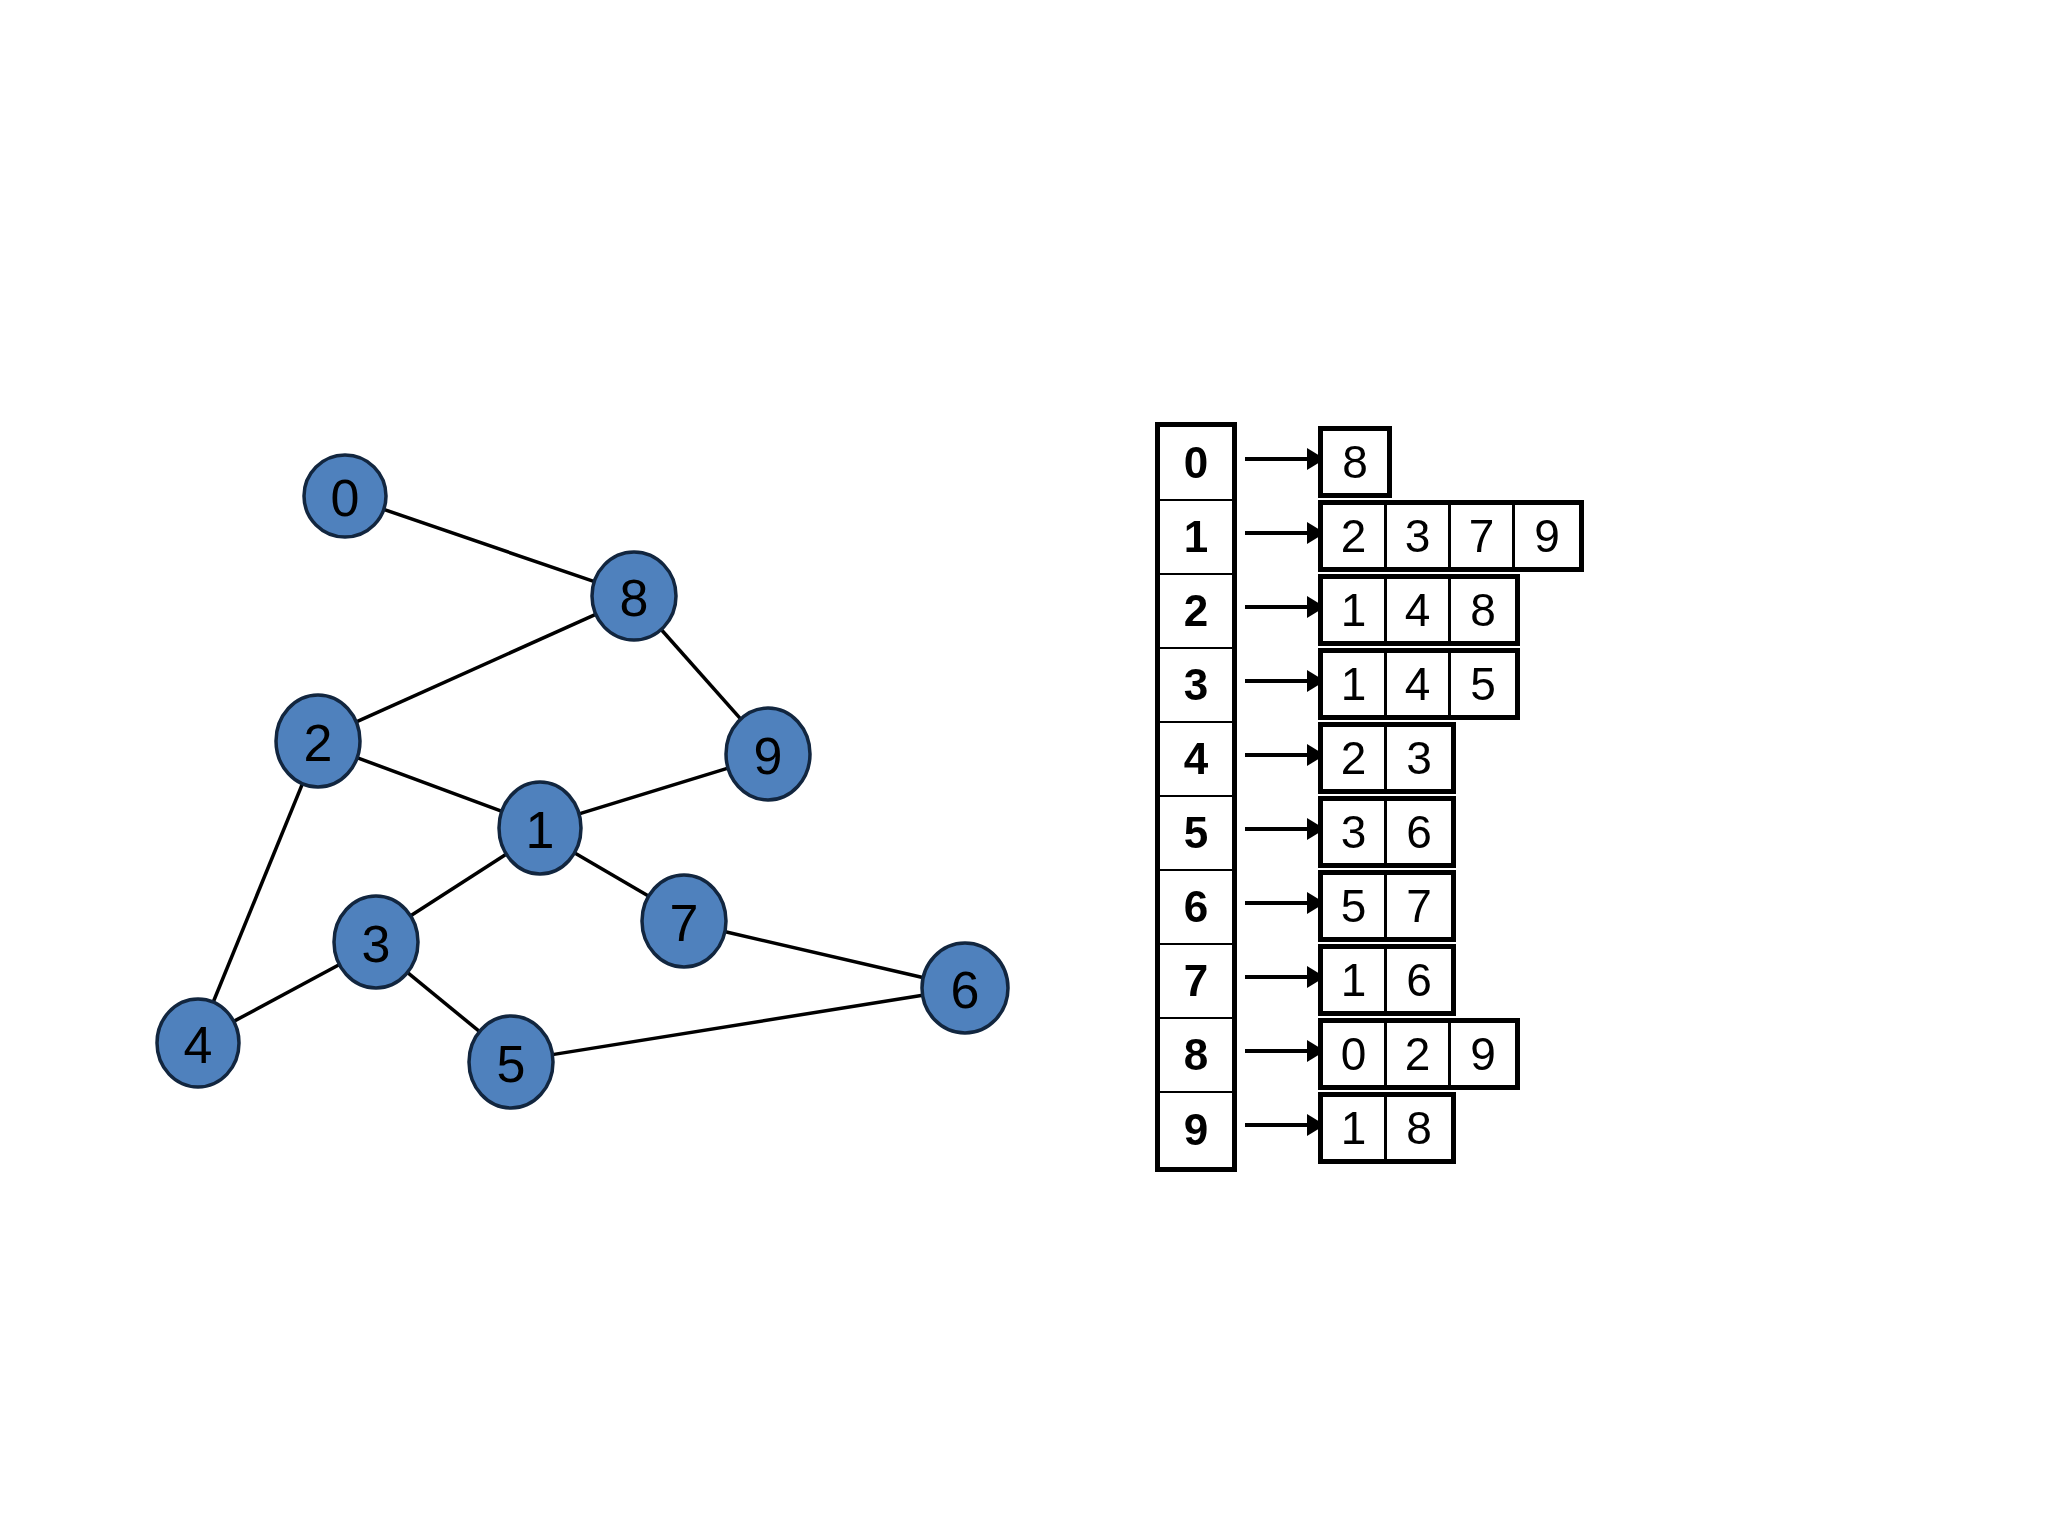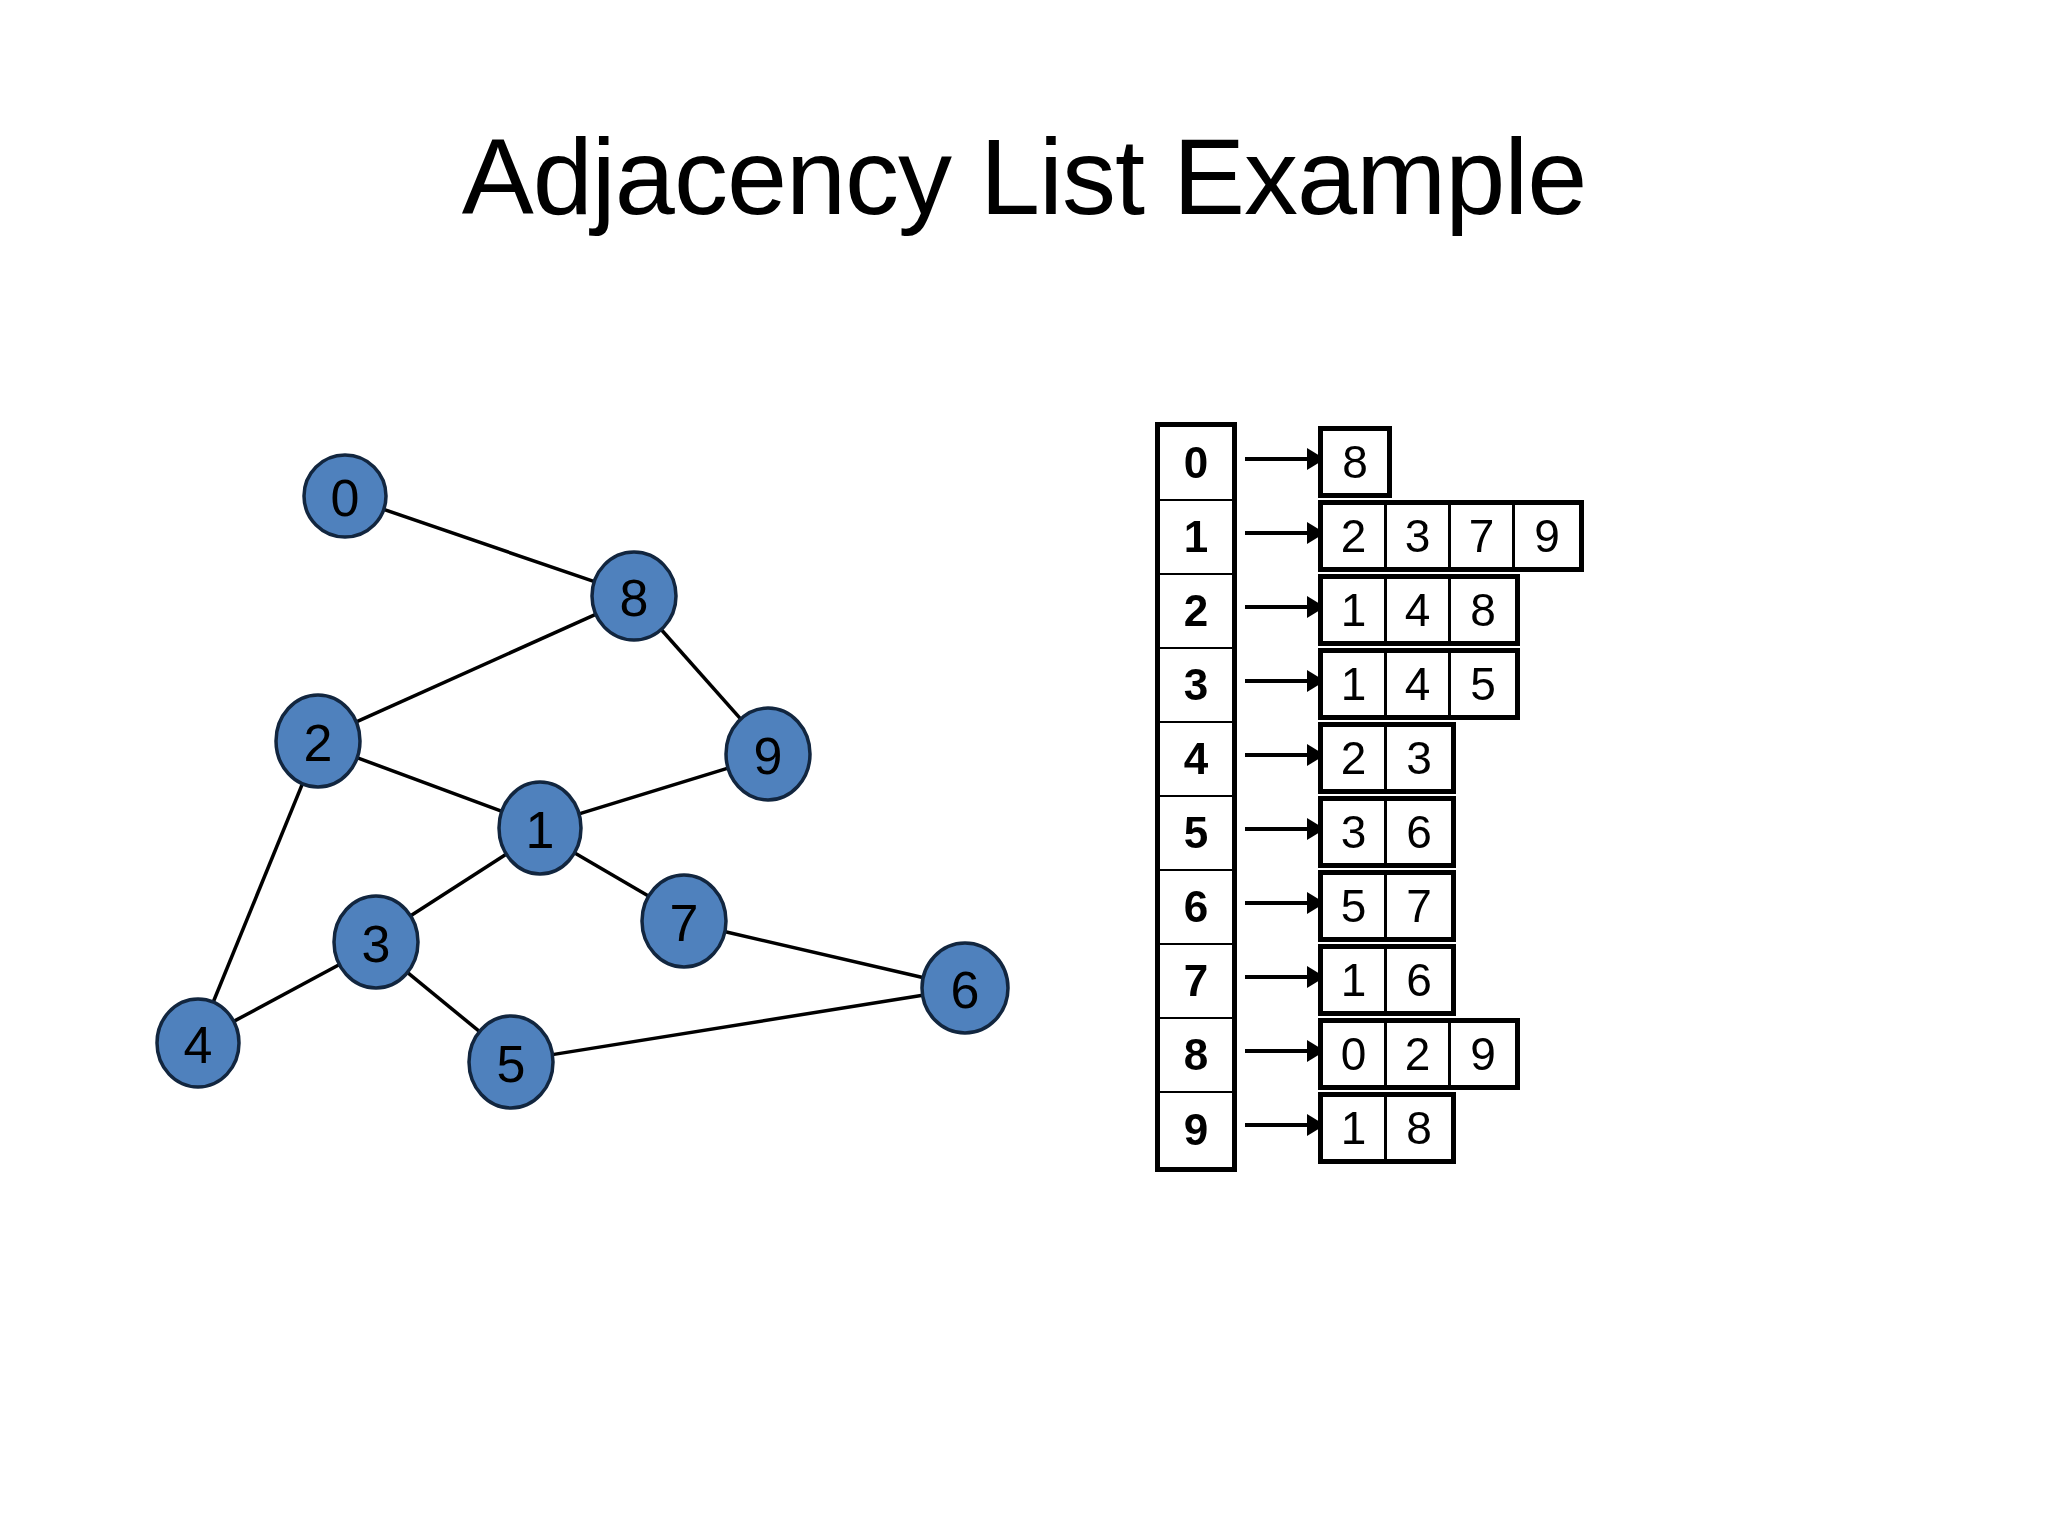--- a/index.html
+++ b/index.html
@@ -121,21 +121,20 @@
   }
   .list-cell:last-child {
     border-right: none;
   }
 </style>
 </head>
 <body>
 
 <div id="page">
 
-  <div id="slide-title">Adjacency List Example</div>
 
   <div id="graph-panel">
     <svg id="graph-svg" width="1050" height="1536" viewBox="0 0 1050 1536">
       <g id="edges-group">
           <line x1="382.1961817842216" y1="508.87065113640887" x2="595.8965942698218" y2="582.1875939023905" stroke="#000000" stroke-width="3.5"></line>
           <line x1="597.3538306693528" y1="613.6162266673847" x2="354.6461693306472" y2="722.5830357568251" stroke="#000000" stroke-width="3.5"></line>
           <line x1="660.0792720725861" y1="628.2144810676295" x2="741.9207279274139" y2="720.3212243383873" stroke="#000000" stroke-width="3.5"></line>
           <line x1="355.5402192477385" y1="757.112822547131" x2="503.35359549625525" y2="811.887177452869" stroke="#000000" stroke-width="3.5"></line>
           <line x1="303.11113523454475" y1="782.0389105797033" x2="212.53436798532536" y2="1003.7453898802838" stroke="#000000" stroke-width="3.5"></line>
           <line x1="577.4375246711778" y1="814.3674225523439" x2="729.6493649709886" y2="767.6325774476561" stroke="#000000" stroke-width="3.5"></line>

